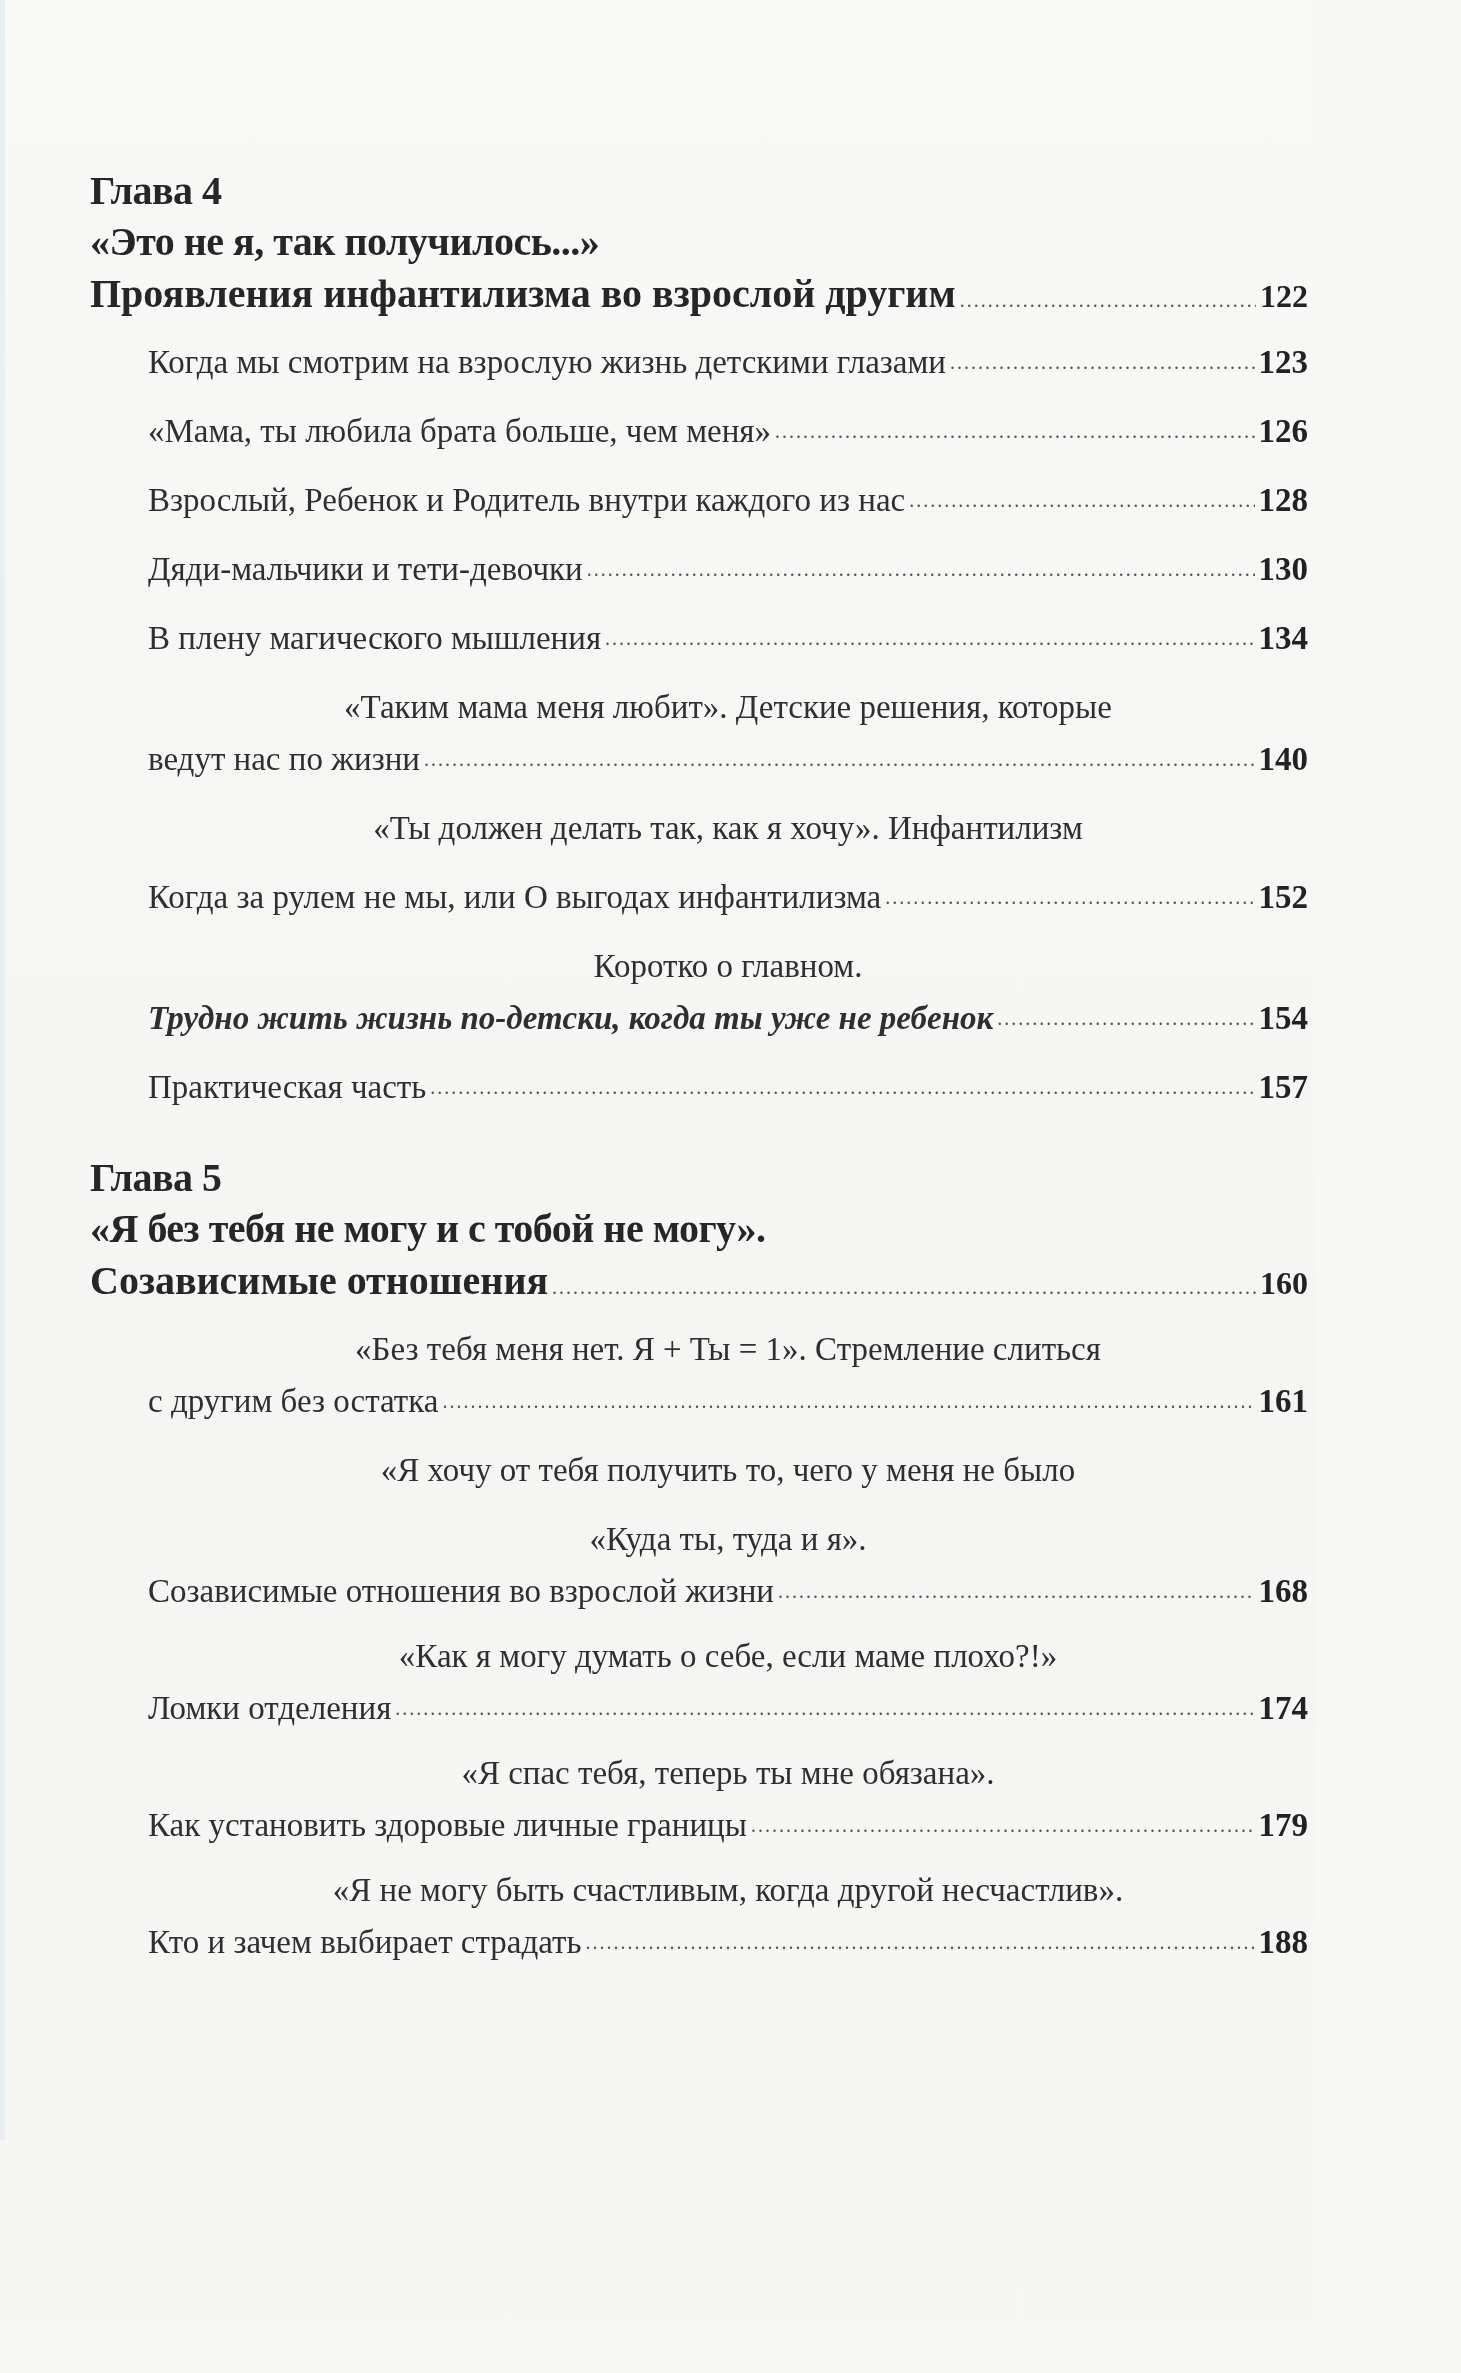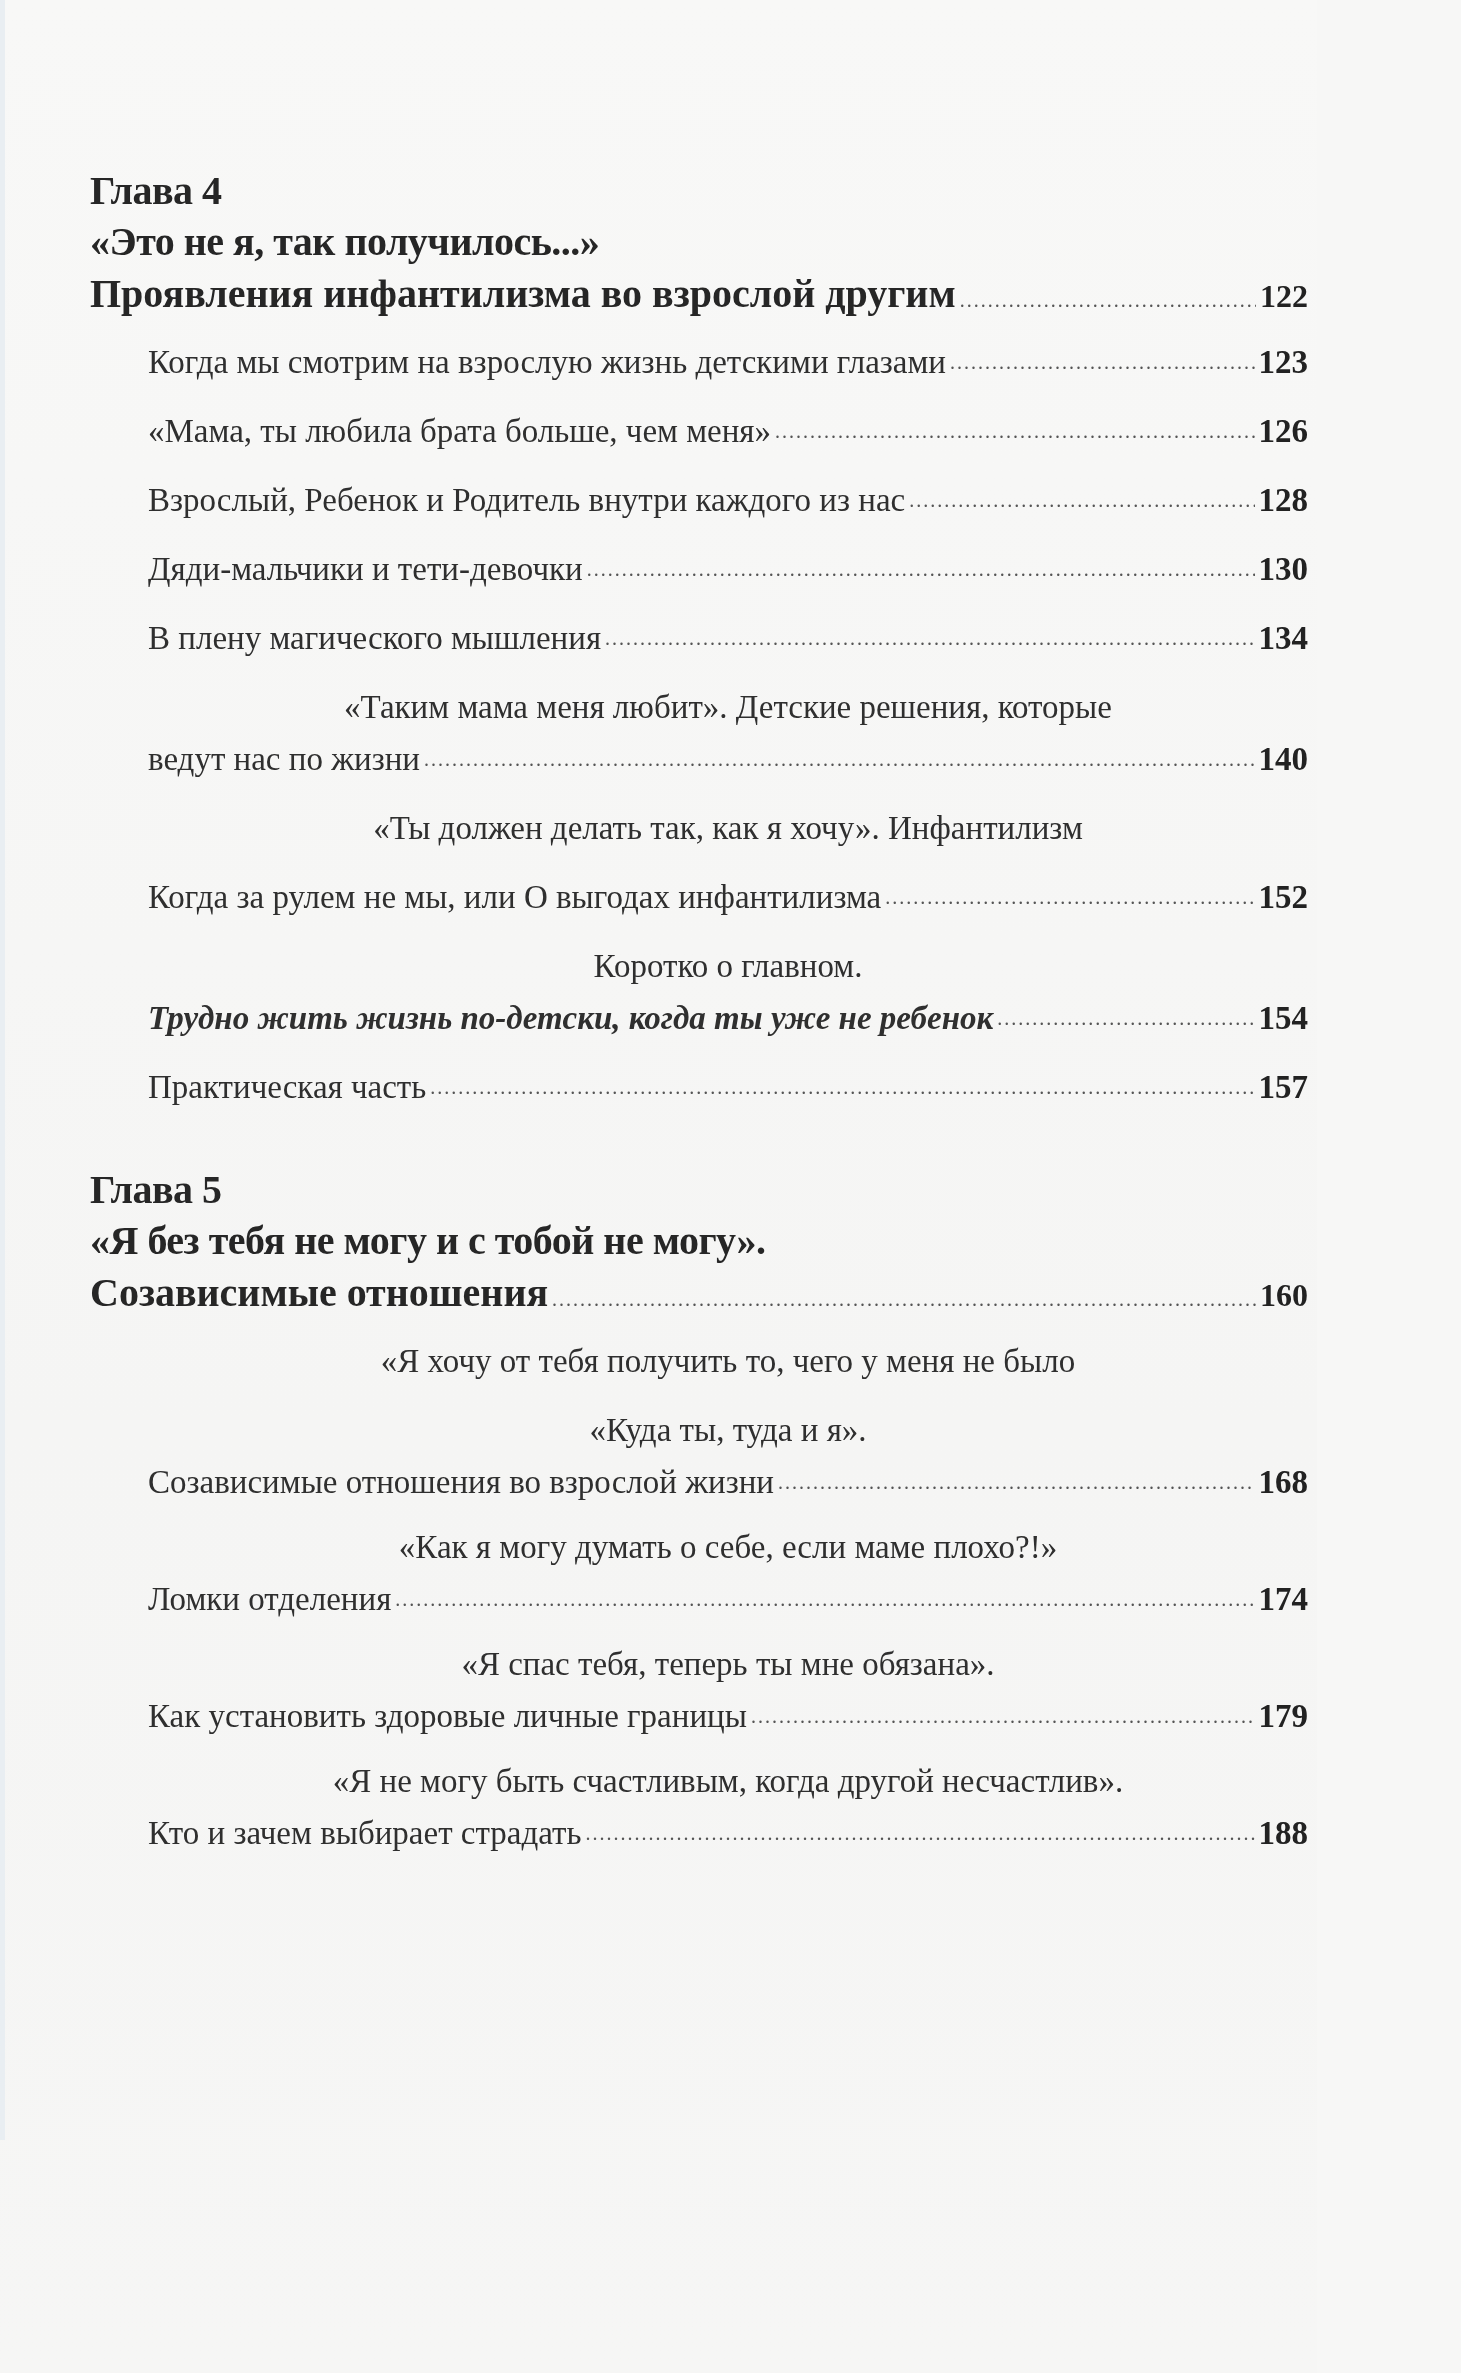--- a/index.html
+++ b/index.html
@@ -34,21 +34,21 @@
     .toc {
       position: absolute;
       left: 90px;
       top: 166px;
       width: 1218px;
     }
     .chapter {
       margin-bottom: 0;
     }
     .chapter + .chapter {
-      margin-top: 52px;
+      margin-top: 40px;
     }
     .chapter-label {
       font-weight: bold;
       font-size: 40px;
       line-height: 50px;
       color: #262626;
       letter-spacing: -0.5px;
     }
     .chapter-line {
       font-weight: bold;
@@ -216,20 +216,28 @@
       <div class="chapter-label">Глава 5</div>
       <div class="chapter-line">«Я без тебя не могу и с тобой не могу».</div>
       <div class="row chapter-title-row">
         <span class="text">Созависимые отношения</span>
         <span class="leader"></span>
         <span class="page-num">160</span>
       </div>
 
       <div class="sections">
         <div class="section">
+          <span class="line">«Без тебя меня нет. Я + Ты = 1». Стремление слиться</span>
+          <div class="row">
+            <span class="text">с другим без остатка</span>
+            <span class="leader"></span>
+            <span class="page-num">161</span>
+          </div>
+        </div>
+        <div class="section">
           <span class="line">«Я хочу от тебя получить то, чего у меня не было</span>
         </div>
         <div class="section tight">
           <span class="line">«Куда ты, туда и я».</span>
           <div class="row">
             <span class="text">Созависимые отношения во взрослой жизни</span>
             <span class="leader"></span>
             <span class="page-num">168</span>
           </div>
         </div>

